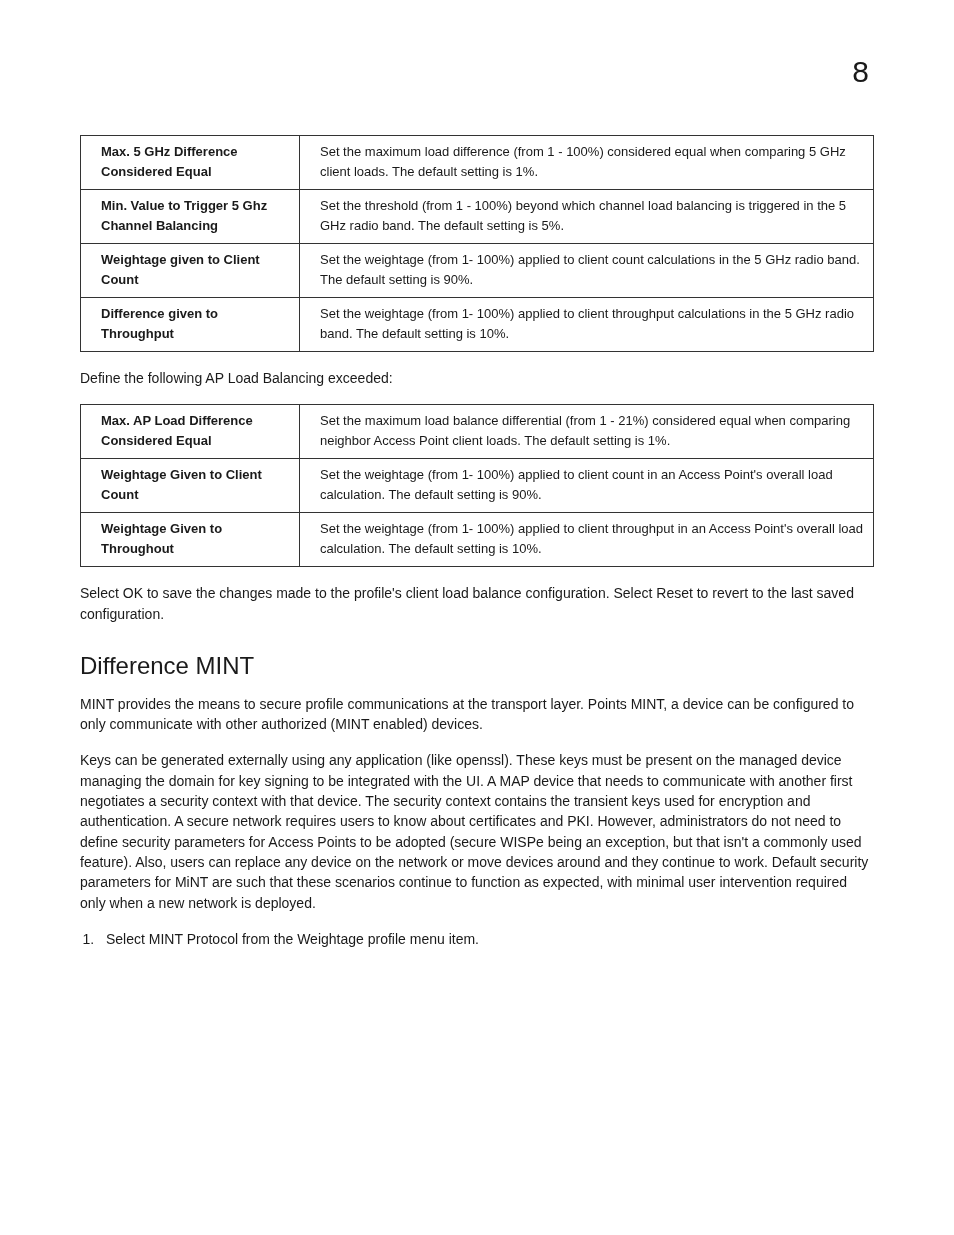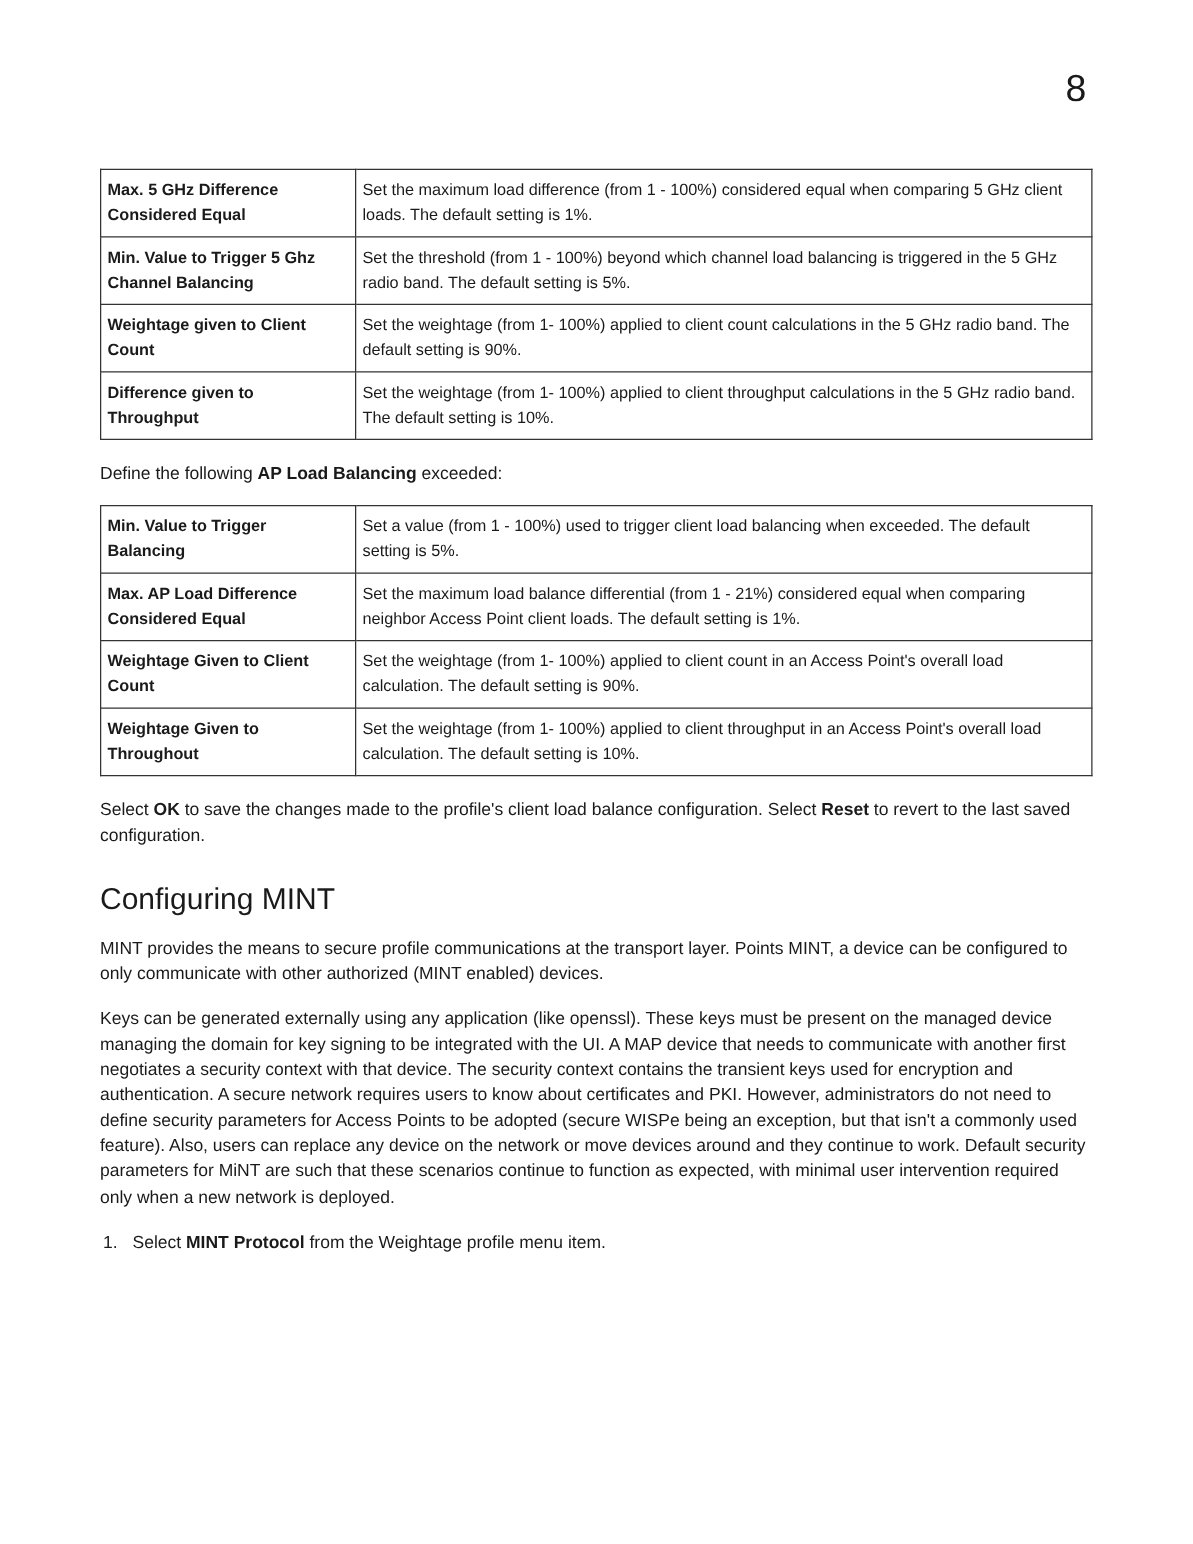--- a/index.html
+++ b/index.html
@@ -29,21 +29,21 @@
   }
   table.settings {
     border-collapse: collapse;
     width: 100%;
     margin-bottom: 16px;
     font-size: 13px;
     line-height: 1.5;
   }
   table.settings td {
     border: 1px solid #333;
-    padding: 6px 8px 8px 5px;
+    padding: 6px 8px 8px 20px;
     vertical-align: top;
     margin-left: 28px;
   }
   table.settings td.label {
     width: 190px;
     font-weight: 700;
     font-family: Arial, Helvetica, sans-serif;
   }
   table.settings td.value {
     font-family: Arial, Helvetica, sans-serif;
@@ -58,21 +58,21 @@
     margin: 0 0 16px 0;
   }
   .section-title {
     font-family: Arial, Helvetica, sans-serif;
     font-size: 24px;
     font-weight: 400;
     margin: 28px 0 14px 0;
     letter-spacing: 0px;
   }
   .bold {
-    font-weight: 700;
+    font-weight: 400;
   }
   ol.steps {
     font-size: 14px;
     line-height: 1.45;
     margin: 0 0 16px 0;
     padding-left: 18px;
   }
   ol.steps li {
     padding-left: 8px;
   }
@@ -106,43 +106,39 @@
       </tbody>
     </table>
 
     <p class="body-text indented">
       <span>Define the following </span><span class="bold">AP Load Balancing</span><span> exceeded:</span>
     </p>
 
     <table class="settings">
       <tbody>
         <tr>
-          <td class="label">Min. Value to Trigger Balancing</td>
-          <td class="value">Set a value (from 1 - 100%) used to trigger client load balancing when exceeded. The default setting is 5%.</td>
-        </tr>
-        <tr>
           <td class="label">Max. AP Load Difference Considered Equal</td>
           <td class="value">Set the maximum load balance differential (from 1 - 21%) considered equal when comparing neighbor Access Point client loads. The default setting is 1%.</td>
         </tr>
         <tr>
           <td class="label">Weightage Given to Client Count</td>
           <td class="value">Set the weightage (from 1- 100%) applied to client count in an Access Point's overall load calculation. The default setting is 90%.</td>
         </tr>
         <tr>
           <td class="label">Weightage Given to Throughout</td>
           <td class="value">Set the weightage (from 1- 100%) applied to client throughput in an Access Point's overall load calculation. The default setting is 10%.</td>
         </tr>
       </tbody>
     </table>
 
     <p class="body-text indented">
       <span>Select </span><span class="bold">OK</span><span> to save the changes made to the profile's client load balance configuration. Select </span><span class="bold">Reset</span><span> to revert to the last saved configuration.</span>
     </p>
 
-    <h2 class="section-title indented">Configuring MINT</h2>
+    <h2 class="section-title indented">Difference MINT</h2>
 
     <p class="body-text indented">MINT provides the means to secure profile communications at the transport layer. Points MINT, a device can be configured to only communicate with other authorized (MINT enabled) devices.</p>
 
     <p class="body-text indented">Keys can be generated externally using any application (like openssl). These keys must be present on the managed device managing the domain for key signing to be integrated with the UI. A MAP device that needs to communicate with another first negotiates a security context with that device. The security context contains the transient keys used for encryption and authentication. A secure network requires users to know about certificates and PKI. However, administrators do not need to define security parameters for Access Points to be adopted (secure WISPe being an exception, but that isn't a commonly used feature). Also, users can replace any device on the network or move devices around and they continue to work. Default security parameters for MiNT are such that these scenarios continue to function as expected, with minimal user intervention required only when a new network is deployed.</p>
 
 
     <ol class="steps indented">
       <li>
         <span>Select </span><span class="bold">MINT Protocol</span><span> from the Weightage profile menu item.</span>
       </li>

